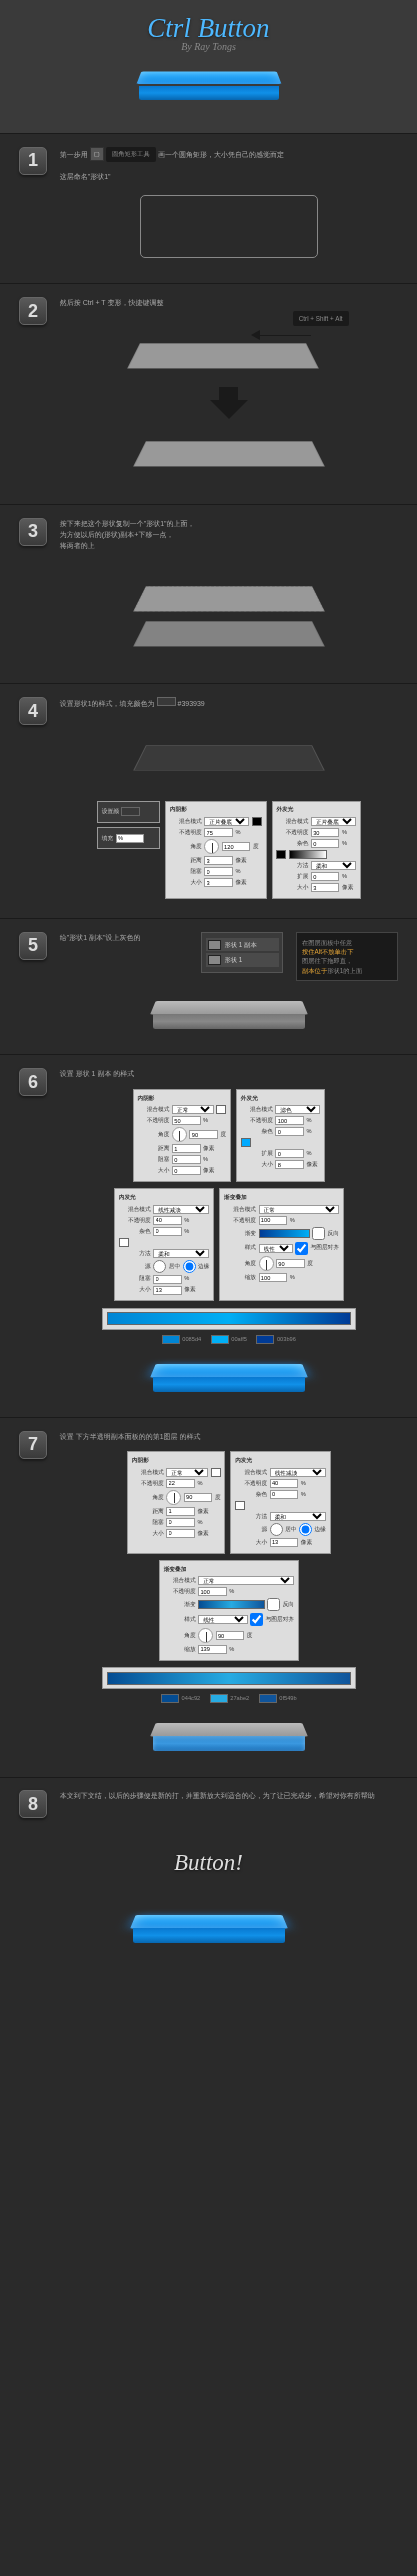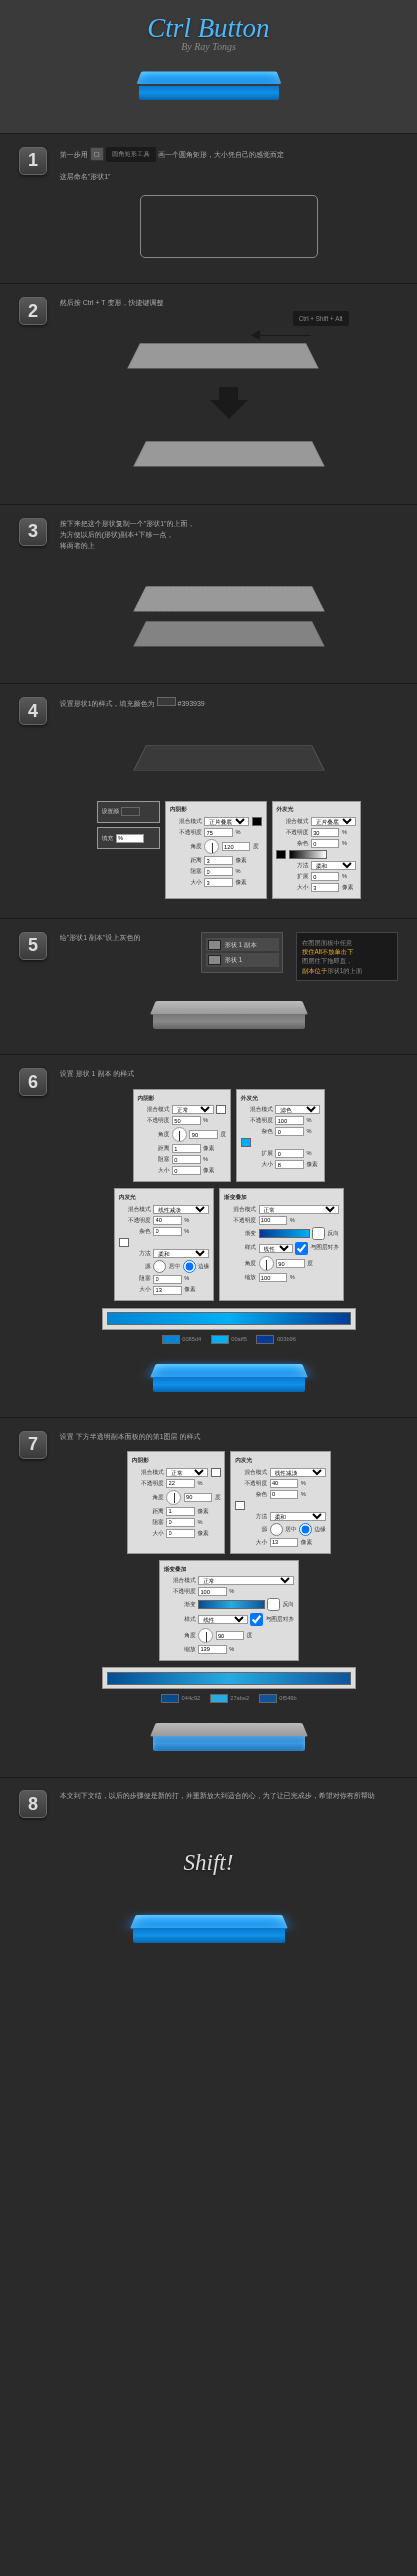--- a/index.html
+++ b/index.html
@@ -554,18 +554,18 @@
   </div>
 </div>
 
 <div class="step">
   <div class="step-num">8</div>
   <div class="step-body">
     <div class="desc">本文到下文结，以后的步骤便是新的打，并重新放大到适合的心，为了让已完成步，希望对你有所帮助</div>
   </div>
 </div>
 
-<div class="finish">Shift!</div>
+<div class="finish">Button!</div>
 <div class="blue-3d" style="margin-bottom:38px">
     <div class="blue-top"></div>
     <div class="blue-side"></div>
   </div>
 
 
 </body></html>

